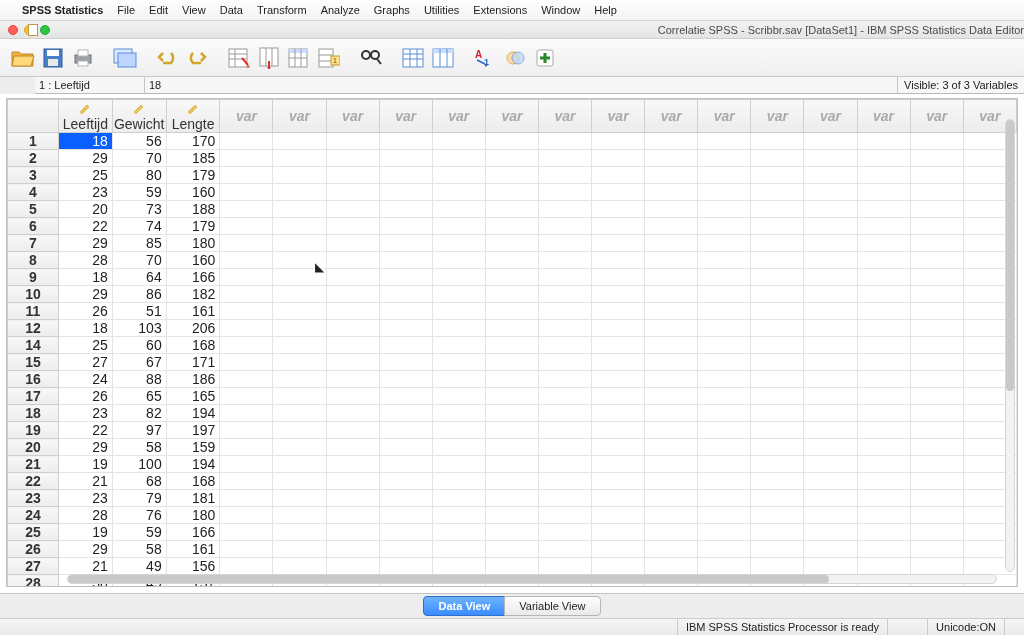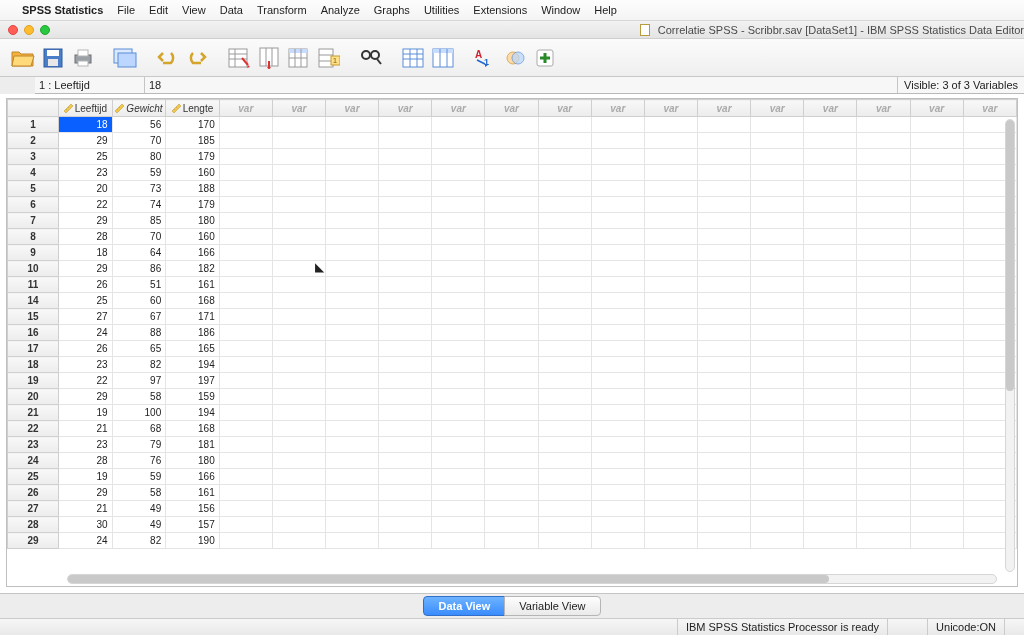--- a/index.html
+++ b/index.html
@@ -7,33 +7,33 @@
 .menubar { height: 21px; background: linear-gradient(#fdfdfd,#f4f4f4); display: flex; align-items: center; padding: 0 8px; gap: 14px; border-bottom: 1px solid #d7d7d7; }
 .menubar .apple { font-size: 13px; }
 .menubar .app-name { font-weight: bold; }
 .menubar span { cursor: default; }
 .titlebar { height: 18px; background: linear-gradient(#f2f2f2,#e4e4e4); display: flex; align-items: center; border-bottom: 1px solid #cfcfcf; position: relative; }
 .traffic { display: flex; gap: 6px; padding-left: 8px; }
 .dot { width: 10px; height: 10px; border-radius: 50%; }
 .dot.red { background: #ff5f57; border: 1px solid #e24640; }
 .dot.yellow { background: #febc2e; border: 1px solid #dfa023; }
 .dot.green { background: #28c840; border: 1px solid #1fa52f; }
-.title-text { position: absolute; left: 0; right: 0; text-align: center; font-size: 11px; color: #4a4a4a; pointer-events:none; display:flex; align-items:center; justify-content:flex-end; gap:8px;padding-left:28px;}
+.title-text { position: absolute; left: 0; right: 0; text-align: center; font-size: 11px; color: #4a4a4a; pointer-events:none; display:flex; align-items:center; justify-content:space-between; gap:8px;padding-left:28px;}
 .title-text .doc-icon { width:10px; height:12px; background:#fff; border:1px solid #b89b3e; display:inline-block;}
 .toolbar { height: 38px; background: linear-gradient(#fbfbfb,#efefef); border-bottom: 1px solid #c9c9c9; display: flex; align-items: center; padding: 0 10px; gap: 16px; }
 .tool-group { display: flex; gap: 4px; align-items:center;}
 .tool-btn { width: 26px; height: 26px; display:flex; align-items:center; justify-content:center; }
 
 .cellbar { height: 17px; background: #f7f7f7; border-bottom: 1px solid #b9b9b9; display:flex; align-items:stretch;margin-left:35px;}
 .cellbar .cell-ref { width: 110px; border-right:1px solid #c5c5c5; padding:1px 4px; font-size:11px; display:flex; align-items:center;}
 .cellbar .cell-val { flex:1; padding:1px 4px; font-size:11px; display:flex; align-items:center;}
 .cellbar .visible { border-left:1px solid #c5c5c5; padding:1px 6px; font-size:11px; background:#f7f7f7; display:flex; align-items:center;}
 .grid-area { position: relative; height: 500px; background:#fff; border-bottom:1px solid #c5c5c5; overflow:hidden;}
 .grid-inner { position:absolute; inset:4px 6px 6px 6px; border:1px solid #bfbfbf; background:#fff; overflow:hidden;}
-table { border-collapse: collapse; table-layout: fixed; font-size: 10px;}
+table { border-collapse: collapse; table-layout: fixed; font-size: 14px;}
 thead th { background: linear-gradient(#f8f8f8,#ececec); border: 1px solid #cfcfcf; height: 17px; font-weight:bold; color:#333; position:sticky; top:0;}
 thead th.varhead { font-weight:normal;}
 thead th.empty-var { color:#aaa; font-style:italic;}
 .rownum { background: linear-gradient(#f8f8f8,#ececec); border: 1px solid #cfcfcf; width: 52px; text-align:center; color:#333;}
 td { border: 1px solid #e4e4e4; height: 16px; text-align:right; padding: 0 4px; width:54px;}
 td.selected { background:#0a60ff; color:#fff;}
 .var-icon { display:inline-block; width:9px; height:9px; vertical-align:middle; margin-right:2px;}
 .var-icon svg { display:block;}
 .scrollbar-h { position:absolute; left:60px; right:20px; bottom:2px; height:10px; background:#f2f2f2; border:1px solid #d6d6d6; border-radius:5px;}
 .scrollbar-h .thumb { position:absolute; left:0; width:82%; top:0; bottom:0; background:#c9c9c9; border-radius:5px;}
@@ -225,21 +225,21 @@
   <div class="grid-inner">
     <table>
       <thead>
           <tr id="header-row">
             <th class="rownum" style="width:52px"></th>
             <th class="varhead" style="width: 54px;"><span class="var-icon"><svg width="9" height="9" viewBox="0 0 9 9">
                   <path d="M0 7 L7 0 L9 2 L2 9 Z" fill="#f2c84b" stroke="#b8933a" stroke-width="0.5"></path>
                   <line x1="2" y1="5" x2="3" y2="6" stroke="#b8933a" stroke-width="0.5"></line>
                   <line x1="4" y1="3" x2="5" y2="4" stroke="#b8933a" stroke-width="0.5"></line>
                 </svg></span>Leeftijd</th>
-            <th class="varhead" style="width: 54px; font-style: italic;"><span class="var-icon"><svg width="9" height="9" viewBox="0 0 9 9">
+            <th class="varhead" style="width: 54px;"><span class="var-icon"><svg width="9" height="9" viewBox="0 0 9 9">
                   <path d="M0 7 L7 0 L9 2 L2 9 Z" fill="#f2c84b" stroke="#b8933a" stroke-width="0.5"></path>
                   <line x1="2" y1="5" x2="3" y2="6" stroke="#b8933a" stroke-width="0.5"></line>
                   <line x1="4" y1="3" x2="5" y2="4" stroke="#b8933a" stroke-width="0.5"></line>
                 </svg></span>Gewicht</th>
             <th class="varhead" style="width: 54px;"><span class="var-icon"><svg width="9" height="9" viewBox="0 0 9 9">
                   <path d="M0 7 L7 0 L9 2 L2 9 Z" fill="#f2c84b" stroke="#b8933a" stroke-width="0.5"></path>
                   <line x1="2" y1="5" x2="3" y2="6" stroke="#b8933a" stroke-width="0.5"></line>
                   <line x1="4" y1="3" x2="5" y2="4" stroke="#b8933a" stroke-width="0.5"></line>
                 </svg></span>Lengte</th>
             <th class="empty-var" style="width: 54px;">var</th>
@@ -468,20 +468,41 @@
             <td></td>
             <td></td>
             <td></td>
             <td></td>
           </tr>
           <tr>
             <th class="rownum">11</th>
             <td>26</td>
             <td>51</td>
             <td>161</td>
+            <td></td>
+            <td></td>
+            <td></td>
+            <td></td>
+            <td></td>
+            <td></td>
+            <td></td>
+            <td></td>
+            <td></td>
+            <td></td>
+            <td></td>
+            <td></td>
+            <td></td>
+            <td></td>
+            <td></td>
+          </tr>
+          <tr>
+            <th class="rownum">12</th>
+            <td>18</td>
+            <td>103</td>
+            <td>206</td>
             <td></td>
             <td></td>
             <td></td>
             <td></td>
             <td></td>
             <td></td>
             <td></td>
             <td></td>
             <td></td>
             <td></td>

